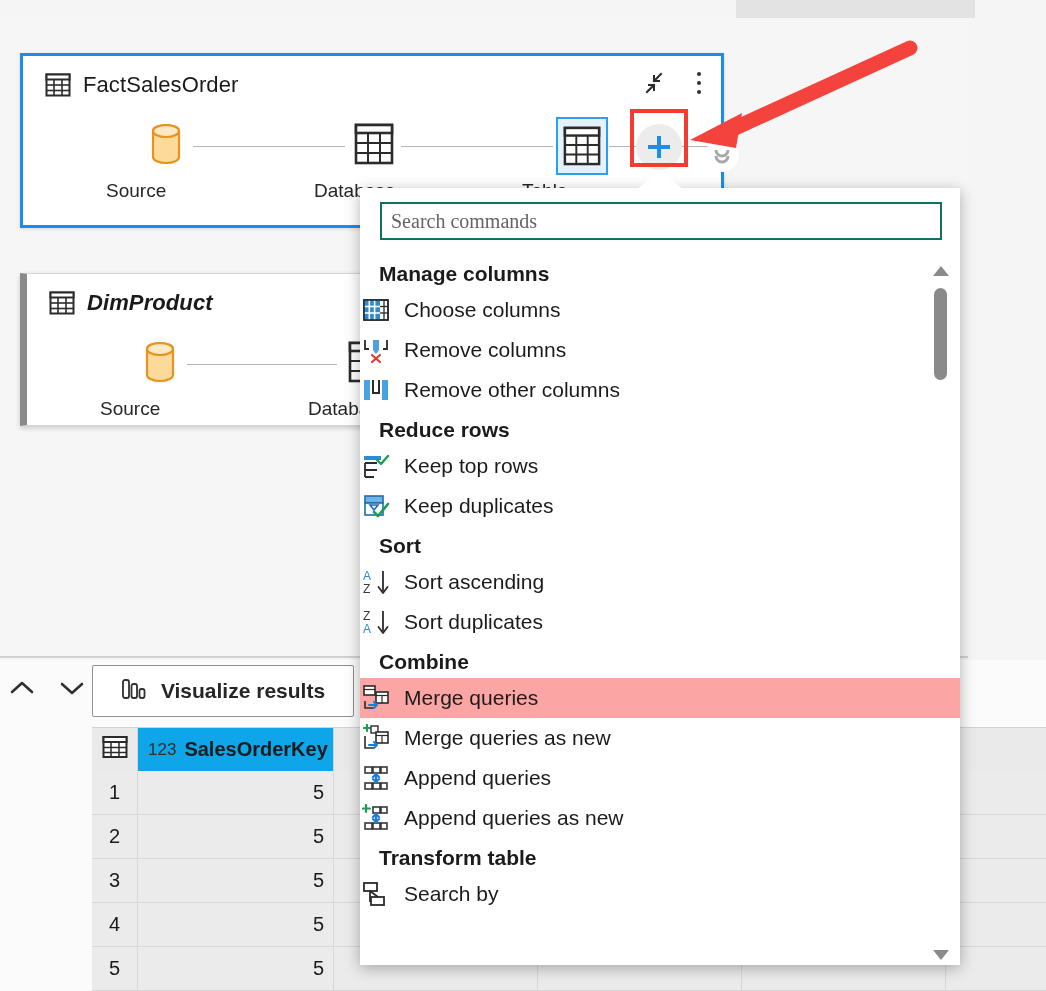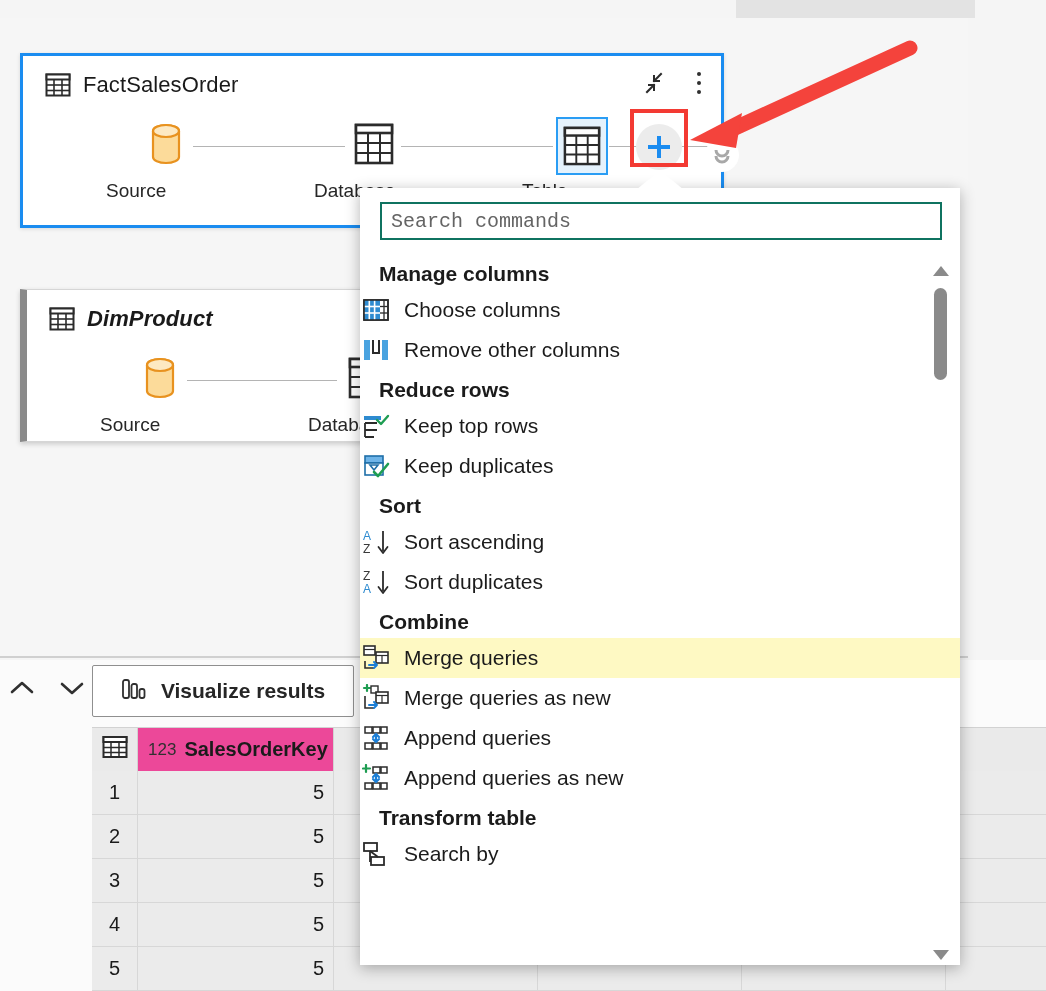--- a/index.html
+++ b/index.html
@@ -27,21 +27,21 @@
   
   .query-card {
     position: absolute; background: #ffffff;
   }
   .card-fact {
     left: 20px; top: 35px; width: 704px; height: 175px;
     border: 3px solid #1a8cf0;
     box-shadow: 0 1px 4px rgba(0,0,0,0.12);
   }
   .card-dim {
-    left: 20px; top: 271px; width: 540px; height: 153px;
+    left: 20px; top: 255px; width: 540px; height: 153px;
     border: 1px solid #d6d6d6;
     border-left: 7px solid #8a8a8a;
     box-shadow: 0 2px 5px rgba(0,0,0,0.18);
   }
 
   .card-header {
     position: absolute; left: 0; top: 0; right: 0; height: 58px;
     display: flex; align-items: center; padding-left: 22px; gap: 12px;
   }
   .card-title {
@@ -120,39 +120,39 @@
   }
   .flyout-beak {
     position: absolute; left: 636px; top: 170px; width: 0; height: 0;
     border-left: 24px solid transparent; border-right: 24px solid transparent;
     border-bottom: 20px solid #ffffff; z-index: 41;
   }
   .search-wrap { padding: 14px 18px 10px 20px; }
   .search-input {
     width: 100%; height: 38px;
     border: 2px solid #0f7360; background: #ffffff;
-    font-family: Liberation Mono, monospace; font-size: 20px; color: #15803d;
+    font-family: Liberation Serif, serif; font-size: 20px; color: #15803d;
     padding: 0 9px; outline: none;
   }
   .search-input::placeholder { color: #646464; opacity: 1; }
 
   .menu-scroll {
     position: absolute; left: 0; top: 64px; width: 600px; height: 700px;
     overflow: hidden;
   }
   .menu-inner { padding: 2px 0 0 0; }
   .group-title {
     font-size: 21px; font-weight: bold; color: #1b1b1b;
     padding: 8px 0 4px 19px;
   }
   .menu-item {
     display: flex; align-items: center; gap: 14px;
     height: 40px; padding-left: 2px; cursor: pointer; position: relative;
   }
-  .menu-item.hovered { background: #fef9c3; }
+  .menu-item.hovered { background: #fca5a5; }
   .menu-item-label { font-size: 21px; color: #1b1b1b; white-space: nowrap; }
   .mi-icon { width: 28px; height: 28px; flex: 0 0 28px; line-height: 0; }
   .mi-icon svg { display: block; }
 
   
   .fly-sb {
     position: absolute; right: 8px; top: 78px; width: 22px; height: 878px;
   }
   .fly-sb .arrow-up, .fly-sb .arrow-dn {
     position: absolute; left: 3px; width: 0; height: 0; cursor: pointer;
@@ -190,21 +190,21 @@
     display: flex; height: 44px; background: #eaeaea;
     border-top: 1px solid #d2d2d2;
   }
   .gh-cell {
     display: flex; align-items: center; justify-content: center;
     border-right: 1px solid #d2d2d2; font-size: 20px; font-weight: bold; color: #1b1b1b;
     overflow: hidden; white-space: nowrap;
   }
   .gh-cell.idx { width: 46px; flex: 0 0 46px; }
   .gh-cell.key {
-    width: 196px; flex: 0 0 196px; background: #ec4899;
+    width: 196px; flex: 0 0 196px; background: #0ea5e9;
     justify-content: flex-start; padding-left: 10px; gap: 8px;
   }
   .gh-cell.c2 { width: 204px; flex: 0 0 204px; }
   .gh-cell.c3 { width: 204px; flex: 0 0 204px; }
   .gh-cell.c4 { width: 204px; flex: 0 0 204px; justify-content: flex-start; padding-left: 10px; }
   .type-num { font-size: 17px; color: #303030; font-weight: normal; }
 
   .grid-row { display: flex; height: 44px; border-bottom: 1px solid #d7d7d7; background: #ebebeb; }
   .gr-cell {
     display: flex; align-items: center; border-right: 1px solid #d7d7d7;
@@ -491,20 +491,35 @@
                 <line x1="22" y1="4" x2="22" y2="24"></line>
               </g>
               <rect x="2" y="4" width="24" height="20" fill="none" stroke="#2b2b2b" stroke-width="1.6"></rect>
             </svg>
           </span>
           <span class="menu-item-label">Choose columns</span>
         </div>
         <div class="menu-item">
           <span class="mi-icon">
             <svg width="28" height="28" viewBox="0 0 28 28">
+              <path d="M3 4 L3 13 L7 13" fill="none" stroke="#2b2b2b" stroke-width="1.8"></path>
+              <path d="M25 4 L25 13 L21 13" fill="none" stroke="#2b2b2b" stroke-width="1.8"></path>
+              <rect x="11" y="4" width="6" height="10" fill="#4aa3e0"></rect>
+              <path d="M11 14 L17 14 L14 18 Z" fill="#4aa3e0"></path>
+              <g stroke="#e03a32" stroke-width="2.2" stroke-linecap="round">
+                <line x1="10" y1="19" x2="18" y2="26"></line>
+                  <line x1="18" y1="19" x2="10" y2="26"></line>
+              </g>
+            </svg>
+          </span>
+          <span class="menu-item-label">Remove columns</span>
+        </div>
+        <div class="menu-item">
+          <span class="mi-icon">
+            <svg width="28" height="28" viewBox="0 0 28 28">
               <rect x="2" y="4" width="6" height="20" fill="#4aa3e0"></rect>
               <rect x="20" y="4" width="6" height="20" fill="#4aa3e0"></rect>
               <path d="M11 4 L11 17 L17 17 L17 4" fill="none" stroke="#2b2b2b" stroke-width="2"></path>
             </svg>
           </span>
           <span class="menu-item-label">Remove other columns</span>
         </div>
 
         <div class="group-title">Reduce rows</div>
         <div class="menu-item">

